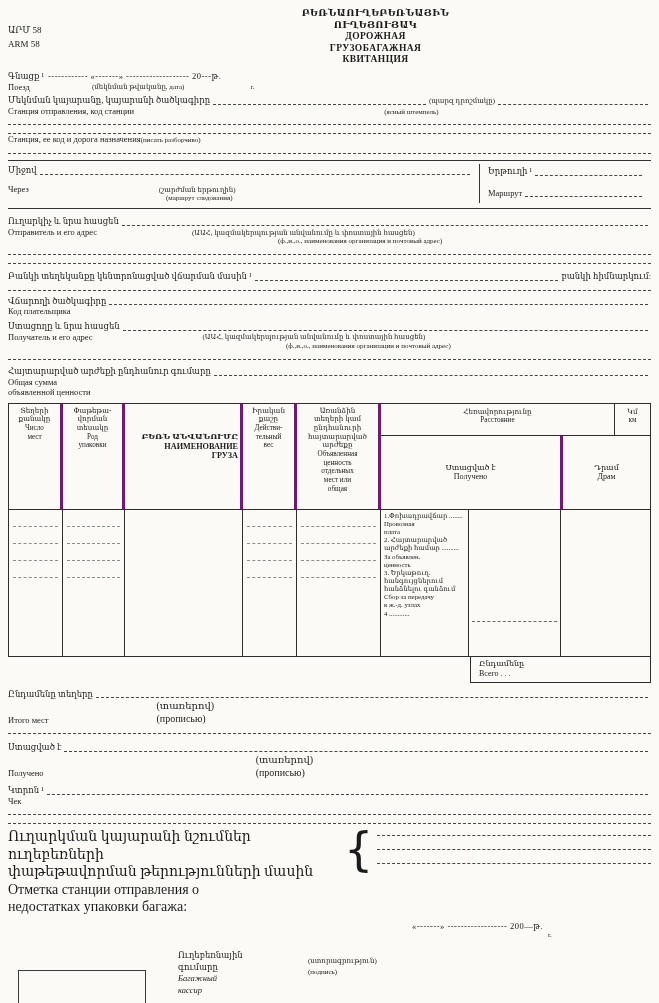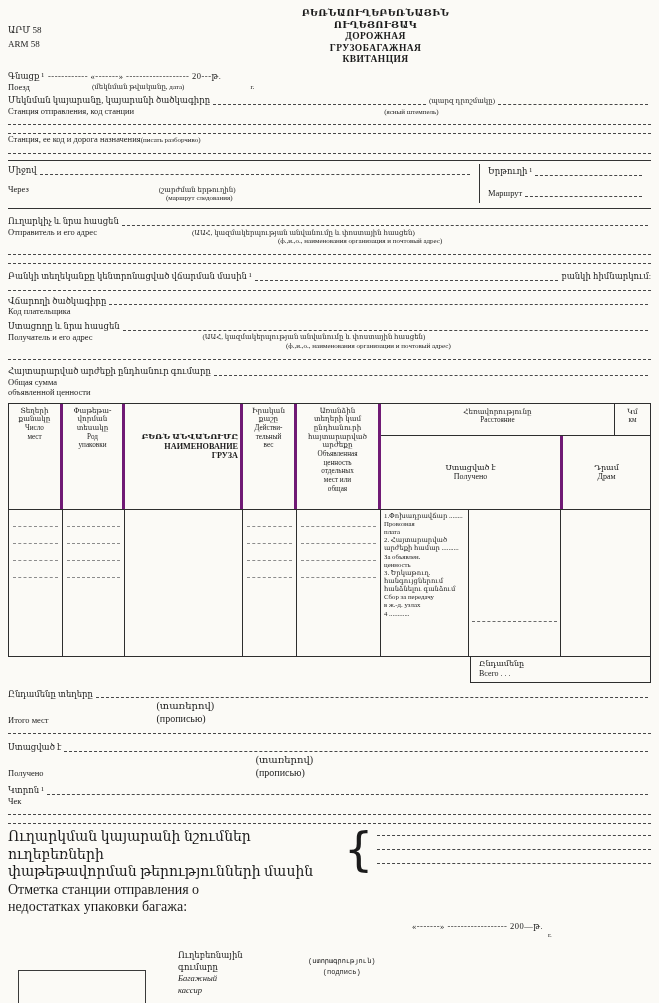--- a/index.html
+++ b/index.html
@@ -61,21 +61,21 @@
   .packlines .rule:first-child { margin-top:5px; }
 
   .dateblk { margin-left:388px; margin-top:5px; }
   .dateblk .yr { margin-left:152px; }
 
   .bottom { position:relative; height:132px; margin-top:2px; }
   .stampbox { position:absolute; left:10px; top:28px; width:128px; height:52px; border:1px solid #3a3a3a; }
   .stampcap { position:absolute; left:2px; top:84px; width:160px; font-size:6.4px; line-height:1.25; white-space:pre-line; }
   .cashier { position:absolute; left:170px; top:8px; line-height:1.35; }
   .cashier .ru { font-style:italic; }
-  .signblk { position:absolute; left:300px; top:14px; font-size:7px; text-align:center; white-space:pre-line; line-height:1.6;font-family:Liberation Mono, monospace; }
+  .signblk { position:absolute; left:300px; top:14px; font-size:7px; text-align:left; white-space:pre-line; line-height:1.6; }
 </style>
 </head>
 <body>
 
 <div class="page">
 
   <div class="hdr">
     <div class="code">
       <div>ԱՐՄ 58</div>
       <div>ARM 58</div>

